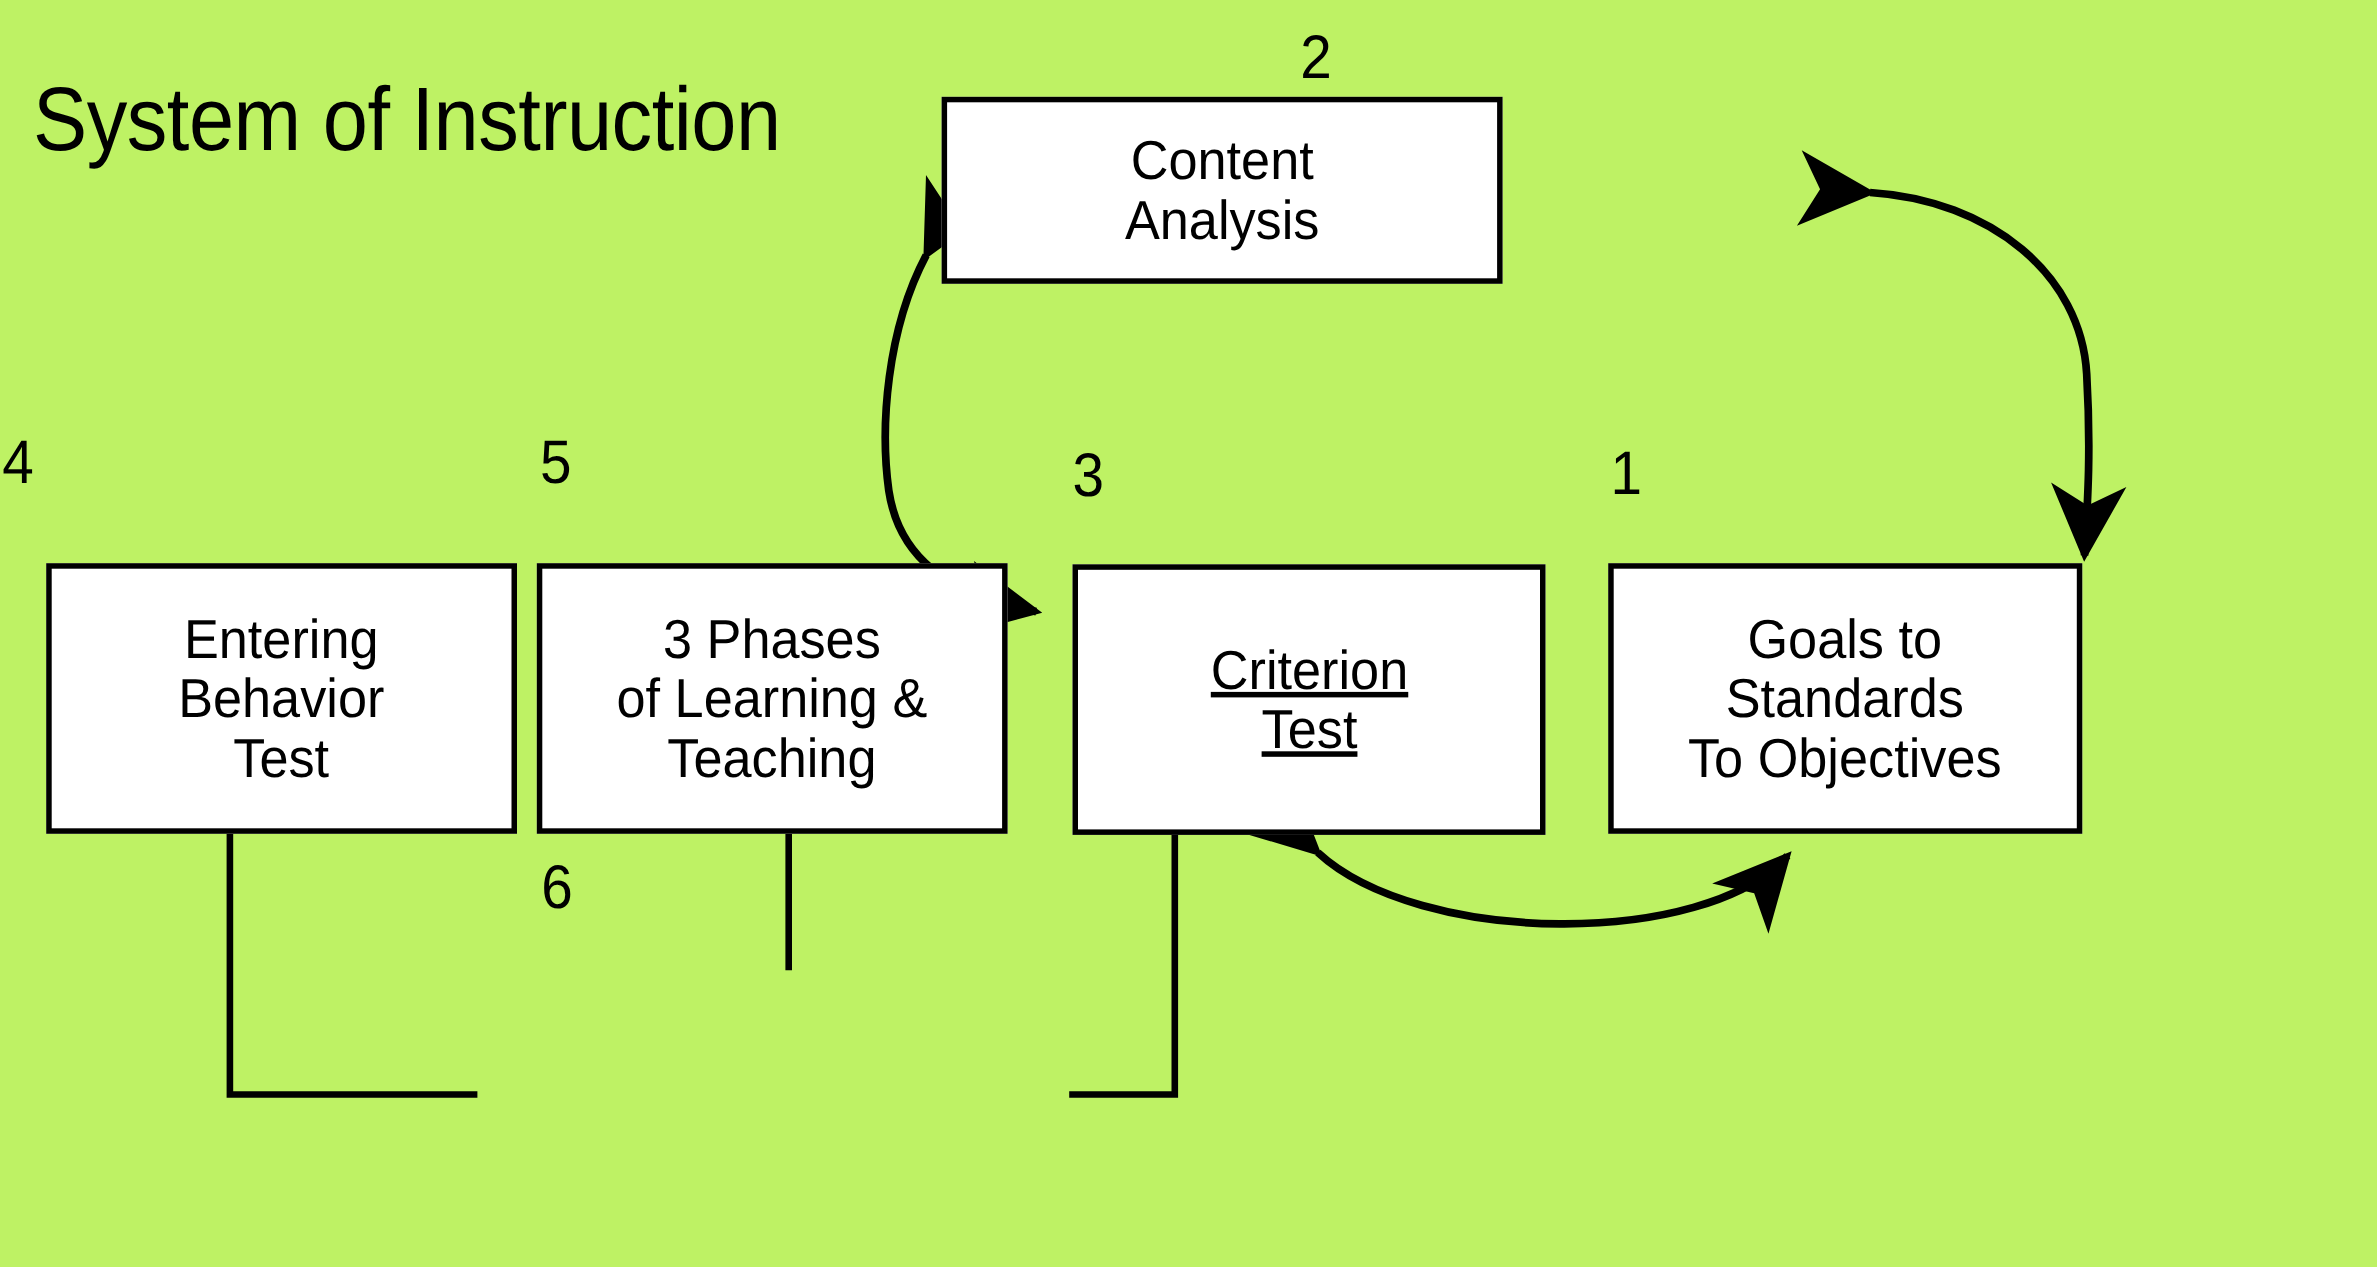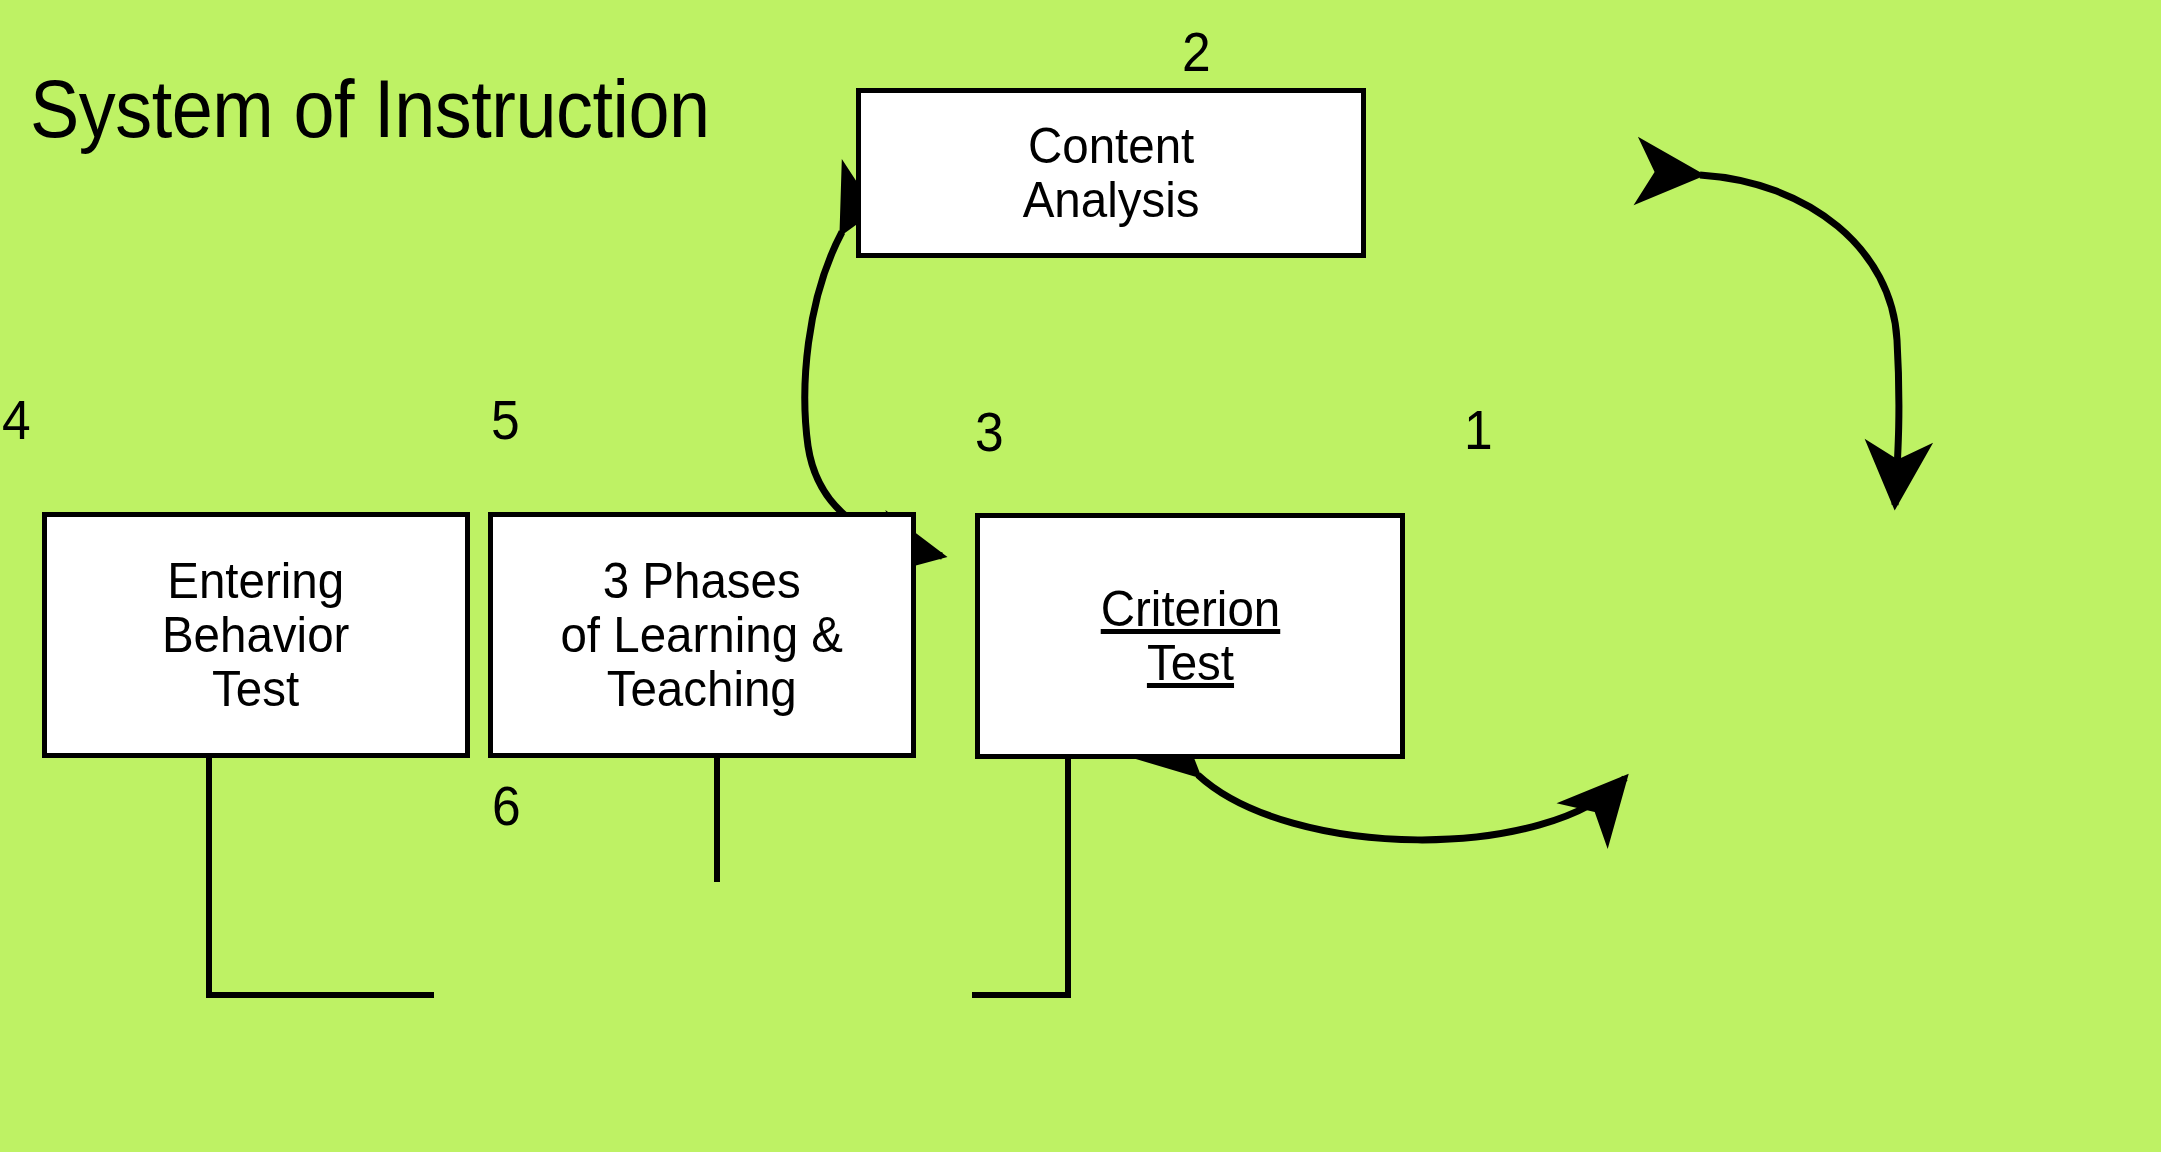--- a/index.html
+++ b/index.html
@@ -138,15 +138,20 @@
     <div class="node-text">3 Phases
 of Learning  &amp;
 Teaching</div>
   </div>
 
   <div class="node" id="node-3">
     <div class="node-text">Criterion
 Test</div>
   </div>
 
+  <div class="node" id="node-1">
+    <div class="node-text">Goals to
+Standards
+To Objectives</div>
+  </div>
 
 
 </div>
 
 </body></html>

